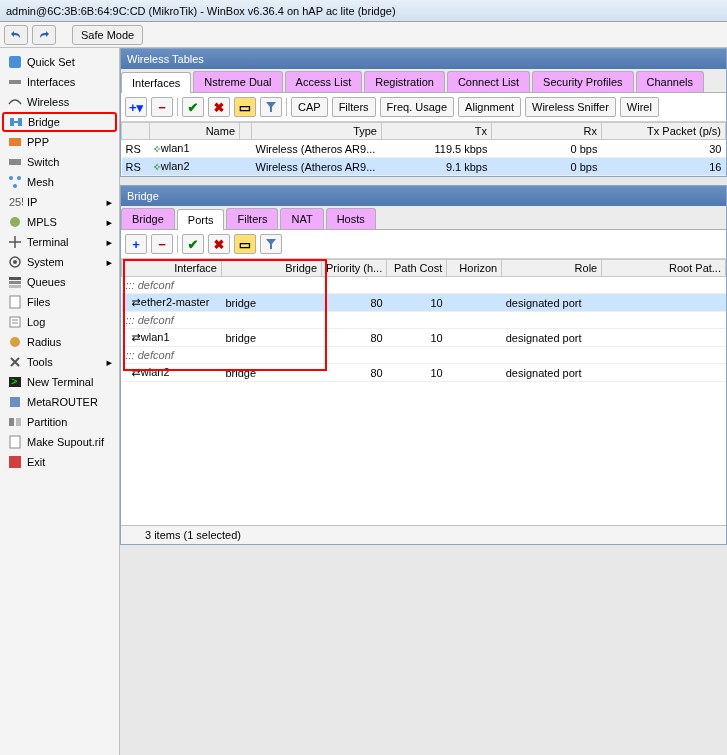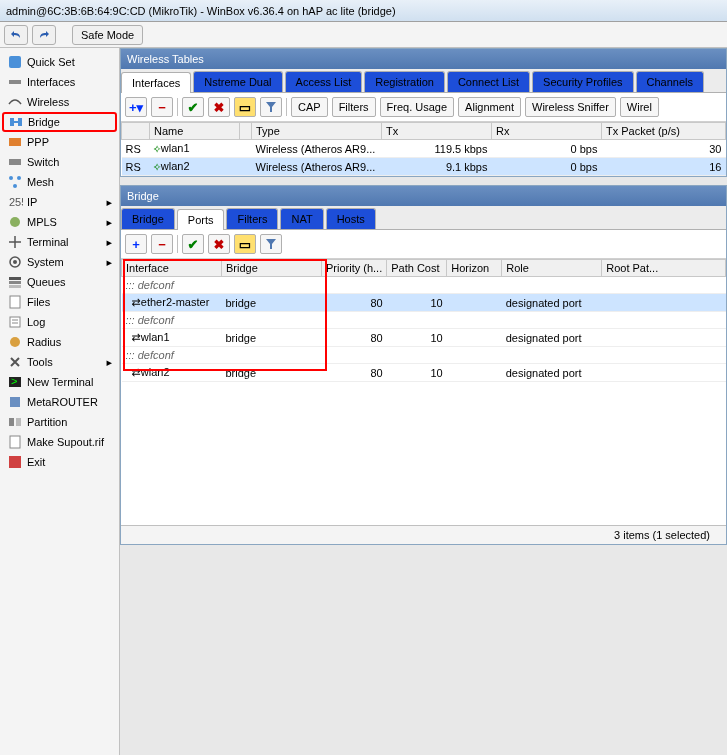--- a/index.html
+++ b/index.html
@@ -10,33 +10,33 @@
   .icon-btn { width:24px; justify-content:center; padding:0;}
   .content { display:flex; height:calc(100% - 48px);}
   .sidebar { width:120px; background:#f4f4f4; border-right:1px solid #c0c0c0; padding-top:4px; padding-left:2px; padding-right:2px;}
   .sb-item { display:flex; align-items:center; gap:4px; padding:2px 4px; height:20px; border-radius:3px; cursor:pointer; border:1px solid transparent;}
   .sb-item.highlight { border:2px solid #ff0000; }
   .sb-icon { width:16px; height:16px; display:inline-block;}
   .panel-area { flex:1; background:#e8e8e8; position:relative;}
   .window { background:#fff; border:1px solid #8aa6c1; margin:0 0 8px 0;}
   .win-title { background:linear-gradient(#6a8fc1,#5078b0); height:20px; line-height:20px; color:#fff; padding:0 6px; font-size:11px;}
   .tabs { display:flex; background:#ececec; border-bottom:1px solid #b0b0b0;}
-  .tab { padding:4px 10px; border:1px solid #b0b0b0; border-bottom:none; background:#1d4ed8; margin-right:2px; margin-top:2px; border-radius:3px 3px 0 0; cursor:pointer;}
+  .tab { padding:4px 10px; border:1px solid #b0b0b0; border-bottom:none; background:#f0abfc; margin-right:2px; margin-top:2px; border-radius:3px 3px 0 0; cursor:pointer;}
   .tab.active { background:#fff; font-weight:normal; position:relative; top:1px;}
   .toolbar-inner { display:flex; align-items:center; gap:4px; padding:4px; border-bottom:1px solid #d0d0d0; flex-wrap:wrap;}
   .tb-btn { border:1px solid #b0b0b0; background:#f6f6f6; border-radius:2px; padding:2px 6px; height:20px; display:inline-flex; align-items:center; cursor:pointer; font-size:11px;}
   .tb-icon { width:22px; padding:0; justify-content:center; font-size:13px; font-weight:bold;}
   .sep { width:1px; height:18px; background:#c0c0c0;}
   .grid { width:100%; border-collapse:collapse;}
-  .grid th { background:#f0f0f0; border:1px solid #c8c8c8; padding:2px 4px; text-align:left; font-weight:normal; white-space:nowrap;}
+  .grid th { background:#f0f0f0; border:1px solid #c8c8c8; padding:2px 4px; text-align:right; font-weight:normal; white-space:nowrap;}
   .grid td { border-bottom:1px solid #eee; padding:2px 4px; white-space:nowrap;}
   .grid tr.sel { background:#cde4ff;}
   .grid tr.group td { font-style:italic; color:#666; }
   .right { text-align:right;margin-top:8px;}
-  .status-bar { border-top:1px solid #c0c0c0; padding:3px 16px; font-size:11px; background:#f4f4f4;text-align:right;}
+  .status-bar { border-top:1px solid #c0c0c0; padding:3px 24px; font-size:11px; background:#f4f4f4;}
   .hl-red-box { position:absolute; border:2px solid #ff0000; pointer-events:none;}
   svg { display:block;}
 </style>
 </head>
 <body>
 
 <div class="title-bar">
   <span>admin@6C:3B:6B:64:9C:CD (MikroTik) - WinBox v6.36.4 on hAP ac lite (bridge)</span>
 </div>
 

